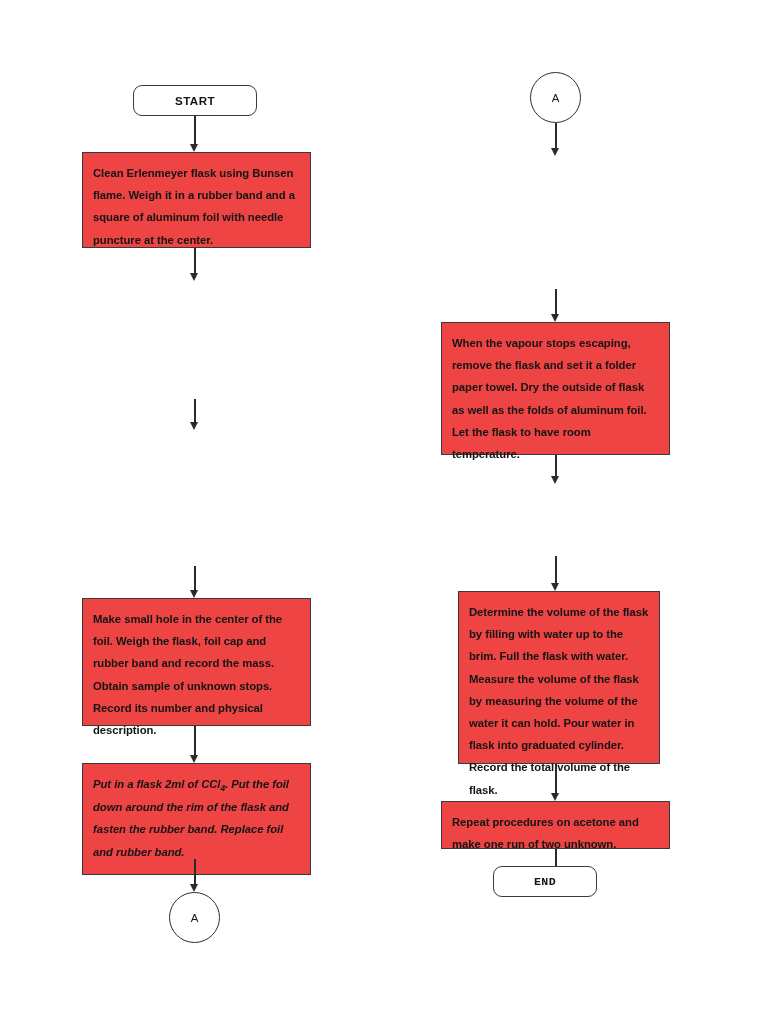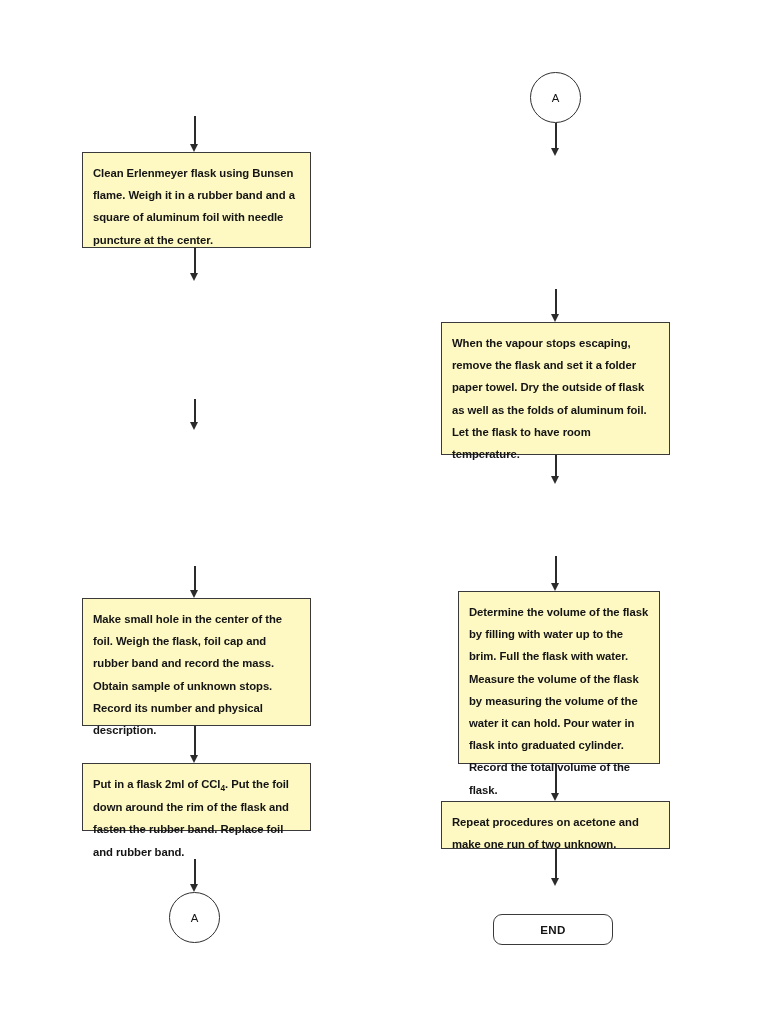--- a/index.html
+++ b/index.html
@@ -24,21 +24,21 @@
 
   
   .node {
     position: absolute;
     box-sizing: border-box;
   }
 
   
   .process {
     border: 1.4px solid #3a3a3a;
-    background: #fef9c3;
+    background: #ef4444;
     padding: 9px 10px 7px 10px;
   }
   .process .txt {
     font-size: 11.3px;
     font-weight: bold;
     line-height: 22.2px;
     color: #141414;
     letter-spacing: -0.05px;
     display: block;
   }
@@ -99,20 +99,23 @@
     border-left: 4.3px solid transparent;
     border-right: 4.3px solid transparent;
     border-top: 8px solid #2b2b2b;
   }
 </style>
 </head>
 <body>
 
 <div id="flow">
 
+  <div class="node terminator" style="left:133px; top:85px; width:124px; height:31px;">
+    <span class="txt">START</span>
+  </div>
 
   <div class="arrow" style="left:194px; top:116px; height:36px;">
     <div class="stem" style="height:28px;"></div>
     <div class="head" style="top:28px;"></div>
   </div>
 
   <div class="node process" style="left:82px; top:152px; width:229px; height:96px;">
     <span class="txt">Clean Erlenmeyer flask using Bunsen flame. Weigh it in a rubber band and a square of aluminum foil with needle puncture at the center.</span>
   </div>
 
@@ -135,21 +138,21 @@
 
   <div class="node process" style="left:82px; top:598px; width:229px; height:128px;">
     <span class="txt">Make small hole in the center of the foil. Weigh the flask, foil cap and rubber band and record the mass. Obtain sample of unknown stops. Record its number and physical description.</span>
   </div>
 
   <div class="arrow" style="left:194px; top:726px; height:37px;">
     <div class="stem" style="height:29px;"></div>
     <div class="head" style="top:29px;"></div>
   </div>
 
-  <div class="node process" style="left:82px; top:763px; width:229px; height:68px;">
+  <div class="node process" style="left:82px; top:763px; width:229px; height:112px;font-style:italic;">
     <span class="txt"><span>Put in a flask 2ml of CCl</span><sub>4</sub><span>. Put the foil down around the rim of the flask and fasten the rubber band. Replace foil and rubber band.</span></span>
   </div>
 
   <div class="arrow" style="left:194px; top:859px; height:33px;">
     <div class="stem" style="height:25px;"></div>
     <div class="head" style="top:25px;"></div>
   </div>
 
   <div class="node connector" style="left:169px; top:892px; width:51px; height:51px;">
     <span class="txt">A</span>
@@ -196,17 +199,17 @@
 
   <div class="node process" style="left:441px; top:801px; width:229px; height:48px;">
     <span class="txt">Repeat procedures on acetone and make one run of two unknown.</span>
   </div>
 
   <div class="arrow" style="left:555px; top:849px; height:37px;">
     <div class="stem" style="height:29px;"></div>
     <div class="head" style="top:29px;"></div>
   </div>
 
-  <div class="node terminator" style="left:493px; top:914px; width:120px; height:31px;">
+  <div class="node terminator" style="left:493px; top:866px; width:104px; height:31px;font-family:Liberation Mono, monospace;">
     <span class="txt">END</span>
   </div>
 
 </div>
 
 </body></html>

